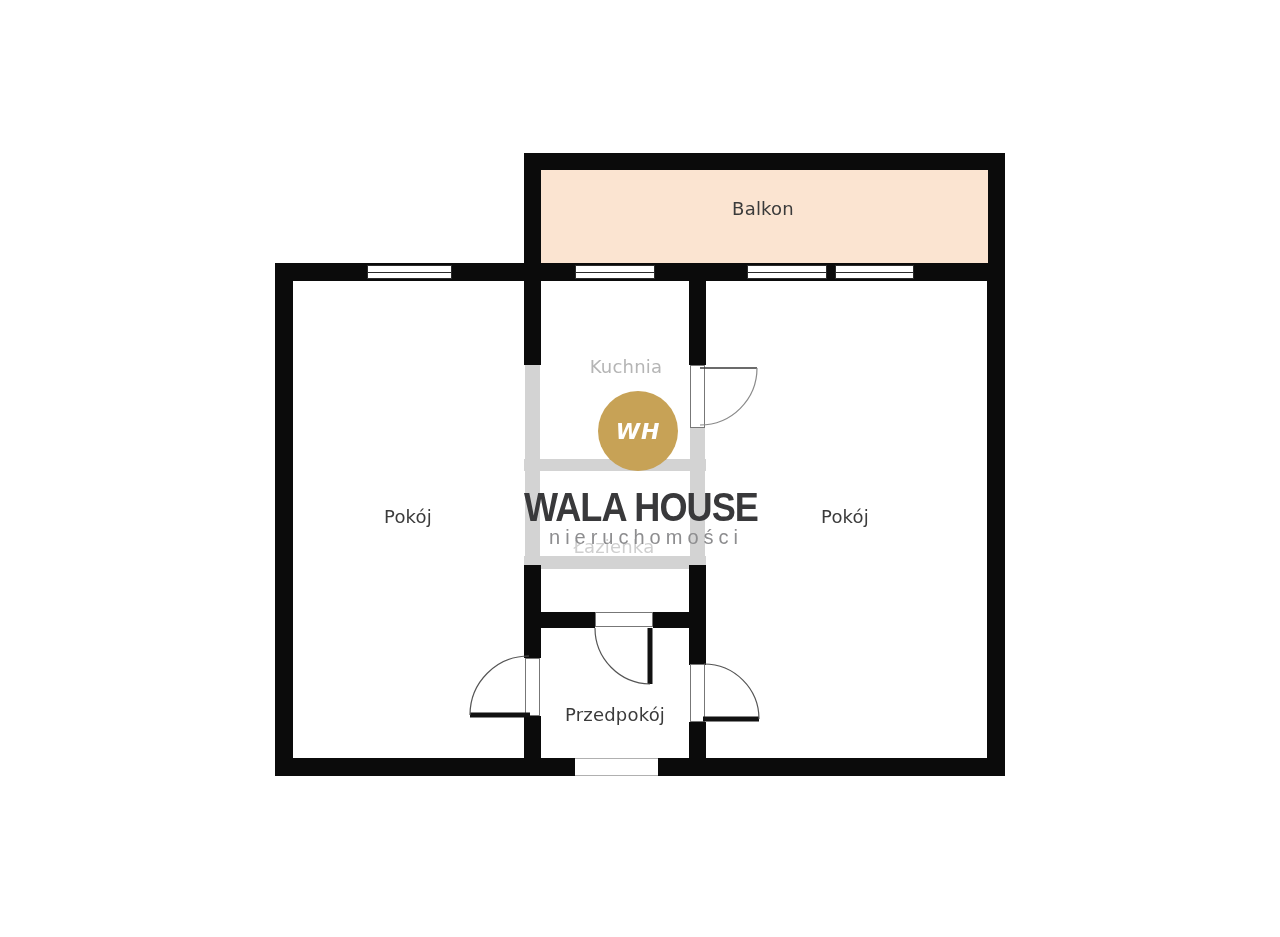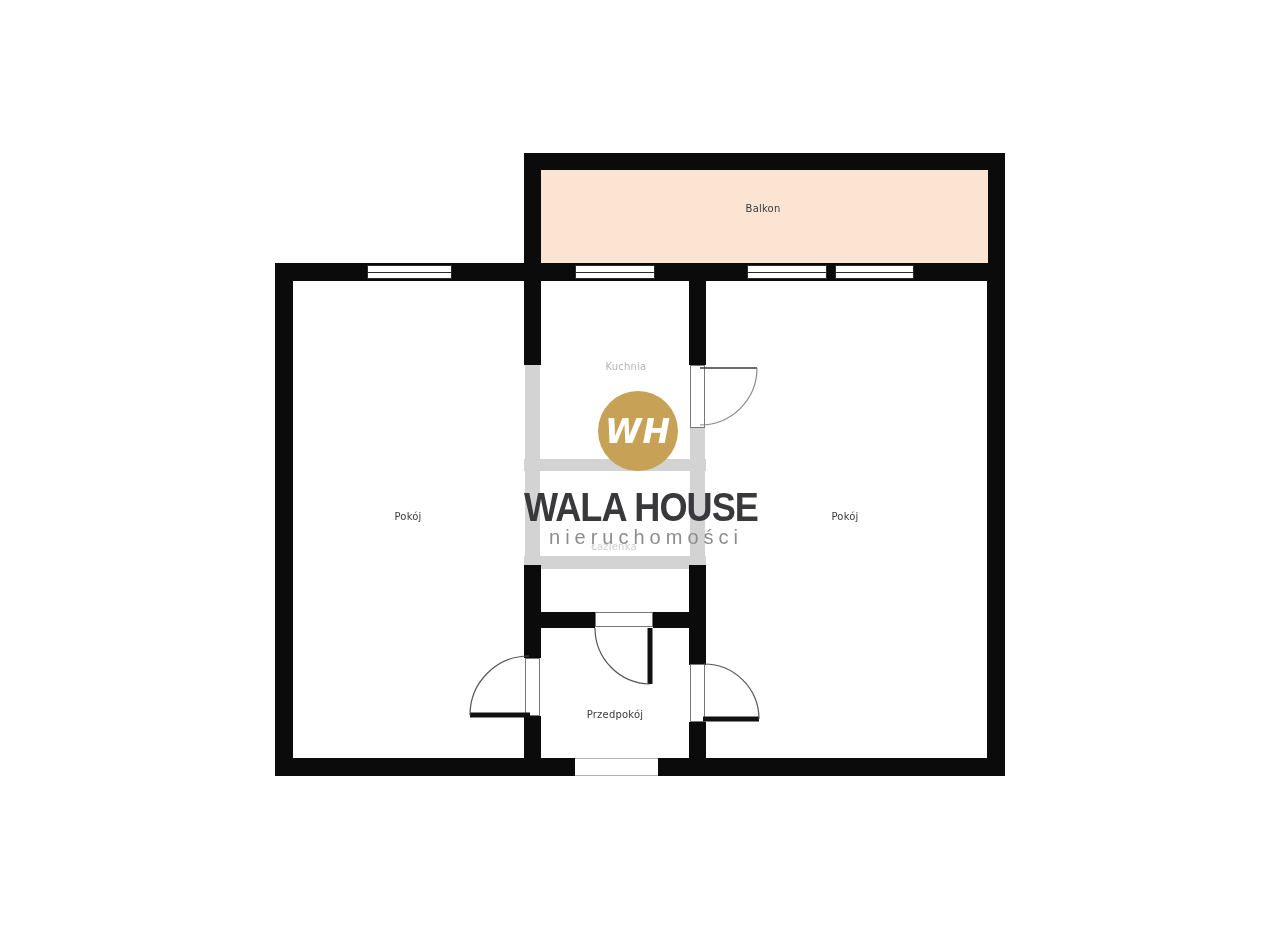--- a/index.html
+++ b/index.html
@@ -11,28 +11,28 @@
   
   .balcony-fill{position:absolute;background:var(--balcony-fill);z-index:1;}
   
   .window{position:absolute;background:#fff;border:1px solid #2b2b2b;z-index:4;box-sizing:border-box;}
   .window .mid{position:absolute;left:0;right:0;top:50%;height:0;border-top:1px solid #2b2b2b;}
   .doorframe{position:absolute;background:#fff;border:1px solid #777;z-index:4;box-sizing:border-box;}
   .entrance{position:absolute;background:#fff;border-top:1px solid #b0b0b0;border-bottom:1px solid #b0b0b0;z-index:4;box-sizing:border-box;}
   
   #door-svg{position:absolute;left:0;top:0;z-index:5;pointer-events:none;}
   
-  .room-label{position:absolute;transform:translate(-50%,-50%);font-size:10px;color:var(--label-dark);
+  .room-label{position:absolute;transform:translate(-50%,-50%);font-size:18px;color:var(--label-dark);
               white-space:nowrap;z-index:6;letter-spacing:.2px;}
   .room-label.muted{color:var(--label-muted);}
   .room-label.faint{color:#cfcfcf;z-index:6;}
   
   .logo-circle{position:absolute;left:598px;top:391px;width:80px;height:80px;border-radius:50%;
                background:var(--brand-gold);z-index:7;display:flex;align-items:center;justify-content:center;}
-  .logo-circle .wh{color:#fff;font-weight:bold;font-style:italic;font-size:33px;letter-spacing:1px;
+  .logo-circle .wh{color:#fff;font-weight:bold;font-style:italic;font-size:22px;letter-spacing:1px;
                    font-family:"DejaVu Sans",sans-serif;}
   .brand-name{position:absolute;left:641px;top:485px;transform:translateX(-50%) scaleX(.95) scaleY(1.05);
               transform-origin:center top;font-size:38px;font-weight:bold;color:var(--watermark-dark);
               letter-spacing:-1px;white-space:nowrap;z-index:7;font-family:"Liberation Sans",sans-serif;}
   .brand-tagline{position:absolute;left:646px;top:526px;transform:translateX(-50%);font-size:20px;
                  color:var(--watermark-gray);letter-spacing:5px;white-space:nowrap;z-index:7;
                  font-family:"Liberation Sans",sans-serif;}
 </style>
 </head>
 <body>

